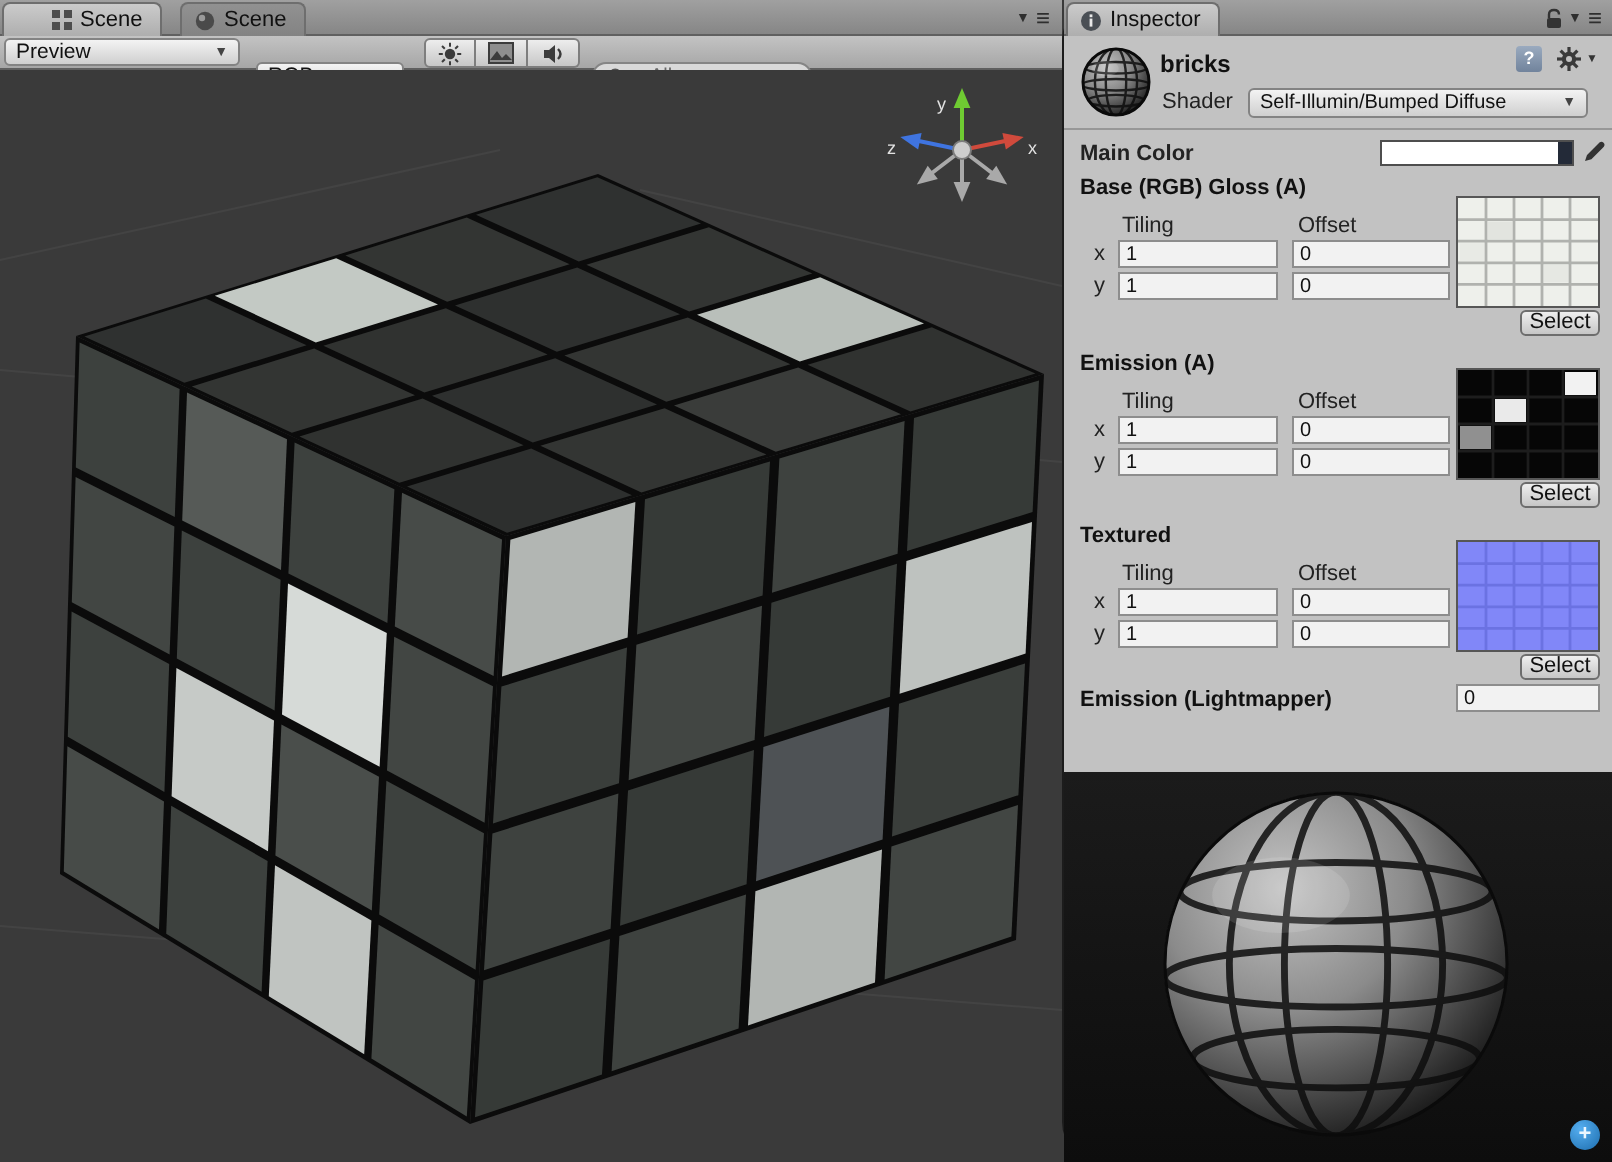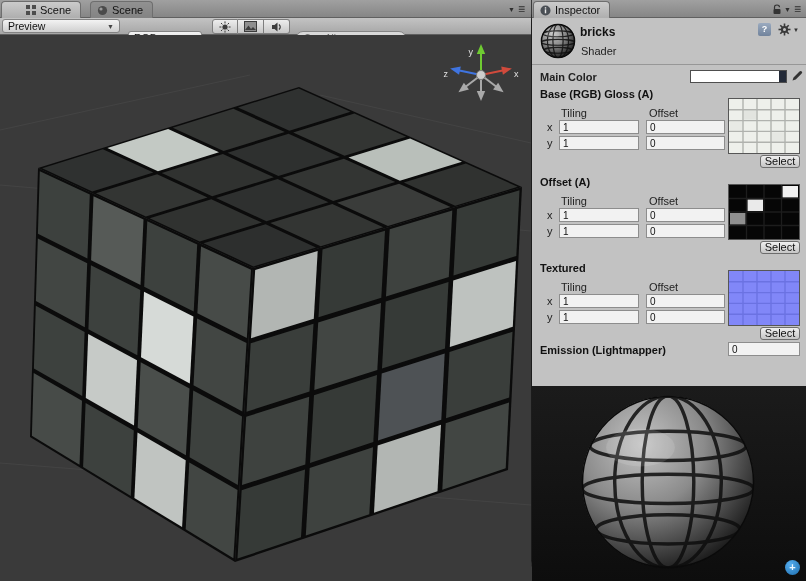--- a/index.html
+++ b/index.html
@@ -266,20 +266,24 @@
               <ellipse cx="19" cy="19" rx="10.54" ry="17"></ellipse>
               <ellipse cx="19" cy="11.86" rx="15.42790977417226" ry="2.89"></ellipse>
               <ellipse cx="19" cy="20.36" rx="16.945512680352874" ry="2.89"></ellipse>
               <ellipse cx="19" cy="28.35" rx="14.197799125216555" ry="2.89"></ellipse>
             </g>
             <circle cx="19" cy="19" r="16.5" fill="none" stroke="#0a0a0a" stroke-width="1.5"></circle>
             <ellipse cx="13.559999999999999" cy="12.2" rx="6.800000000000001" ry="3.74" fill="#ffffff" opacity="0.12"></ellipse>
           </svg>
         <div class="mat-name">bricks</div>
         <div class="shader-label">Shader</div>
+        <div class="dropdown" style="left:92px; top:26px; width:170px; height:15px;">
+          <span style="overflow:hidden; white-space:nowrap; font-size:10px;">Self-Illumin/Bumped Diffuse</span>
+          <span class="arr">▼</span>
+        </div>
         <div class="icon-btn" style="left:226px; top:5px;">
           <div class="help-chip">?</div>
         </div>
         <div class="icon-btn" style="left:246px; top:5px;">
           <svg width="13" height="13" viewBox="0 0 13 13">
             <g stroke="#3a3a3a" stroke-width="1.6">
               <line x1="6.5" y1="0.5" x2="6.5" y2="12.5"></line>
                 <line x1="0.5" y1="6.5" x2="12.5" y2="6.5"></line>
               <line x1="2.3" y1="2.3" x2="10.7" y2="10.7"></line>
                 <line x1="10.7" y1="2.3" x2="2.3" y2="10.7"></line>
@@ -321,21 +325,21 @@
             <line x1="28" y1="0" x2="28" y2="54" stroke="#b0b2ae" stroke-width="1.4"></line>
             <line x1="0" y1="21.6" x2="70" y2="21.6" stroke="#b0b2ae" stroke-width="1.4"></line>
             <line x1="42" y1="0" x2="42" y2="54" stroke="#b0b2ae" stroke-width="1.4"></line>
             <line x1="0" y1="32.4" x2="70" y2="32.4" stroke="#b0b2ae" stroke-width="1.4"></line>
             <line x1="56" y1="0" x2="56" y2="54" stroke="#b0b2ae" stroke-width="1.4"></line>
             <line x1="0" y1="43.2" x2="70" y2="43.2" stroke="#b0b2ae" stroke-width="1.4"></line>
           </svg>
       </div>
       <div class="select-btn" style="left:228px; top:137px;">Select</div>
 
-      <div class="section-label" style="left:8px; top:158px;">Offset (A)</div>
+      <div class="section-label" style="left:8px; top:158px;">Emission (A)</div>
       <div class="sub-label" style="left:29px; top:177px;">Tiling</div>
       <div class="sub-label" style="left:117px; top:177px;">Offset</div>
       <div class="sub-label" style="left:15px; top:191px;">x</div>
       <input class="field" style="left: 27px; top: 190px; width: 80px;" value="1">
       <input class="field" style="left: 114px; top: 190px; width: 79px;" value="0">
       <div class="sub-label" style="left:15px; top:207px;">y</div>
       <input class="field" style="left: 27px; top: 206px; width: 80px;" value="1">
       <input class="field" style="left: 114px; top: 206px; width: 79px;" value="0">
       <div class="thumb-box" style="left:196px; top:166px;">
         <svg width="70" height="54" viewBox="0 0 70 54">

